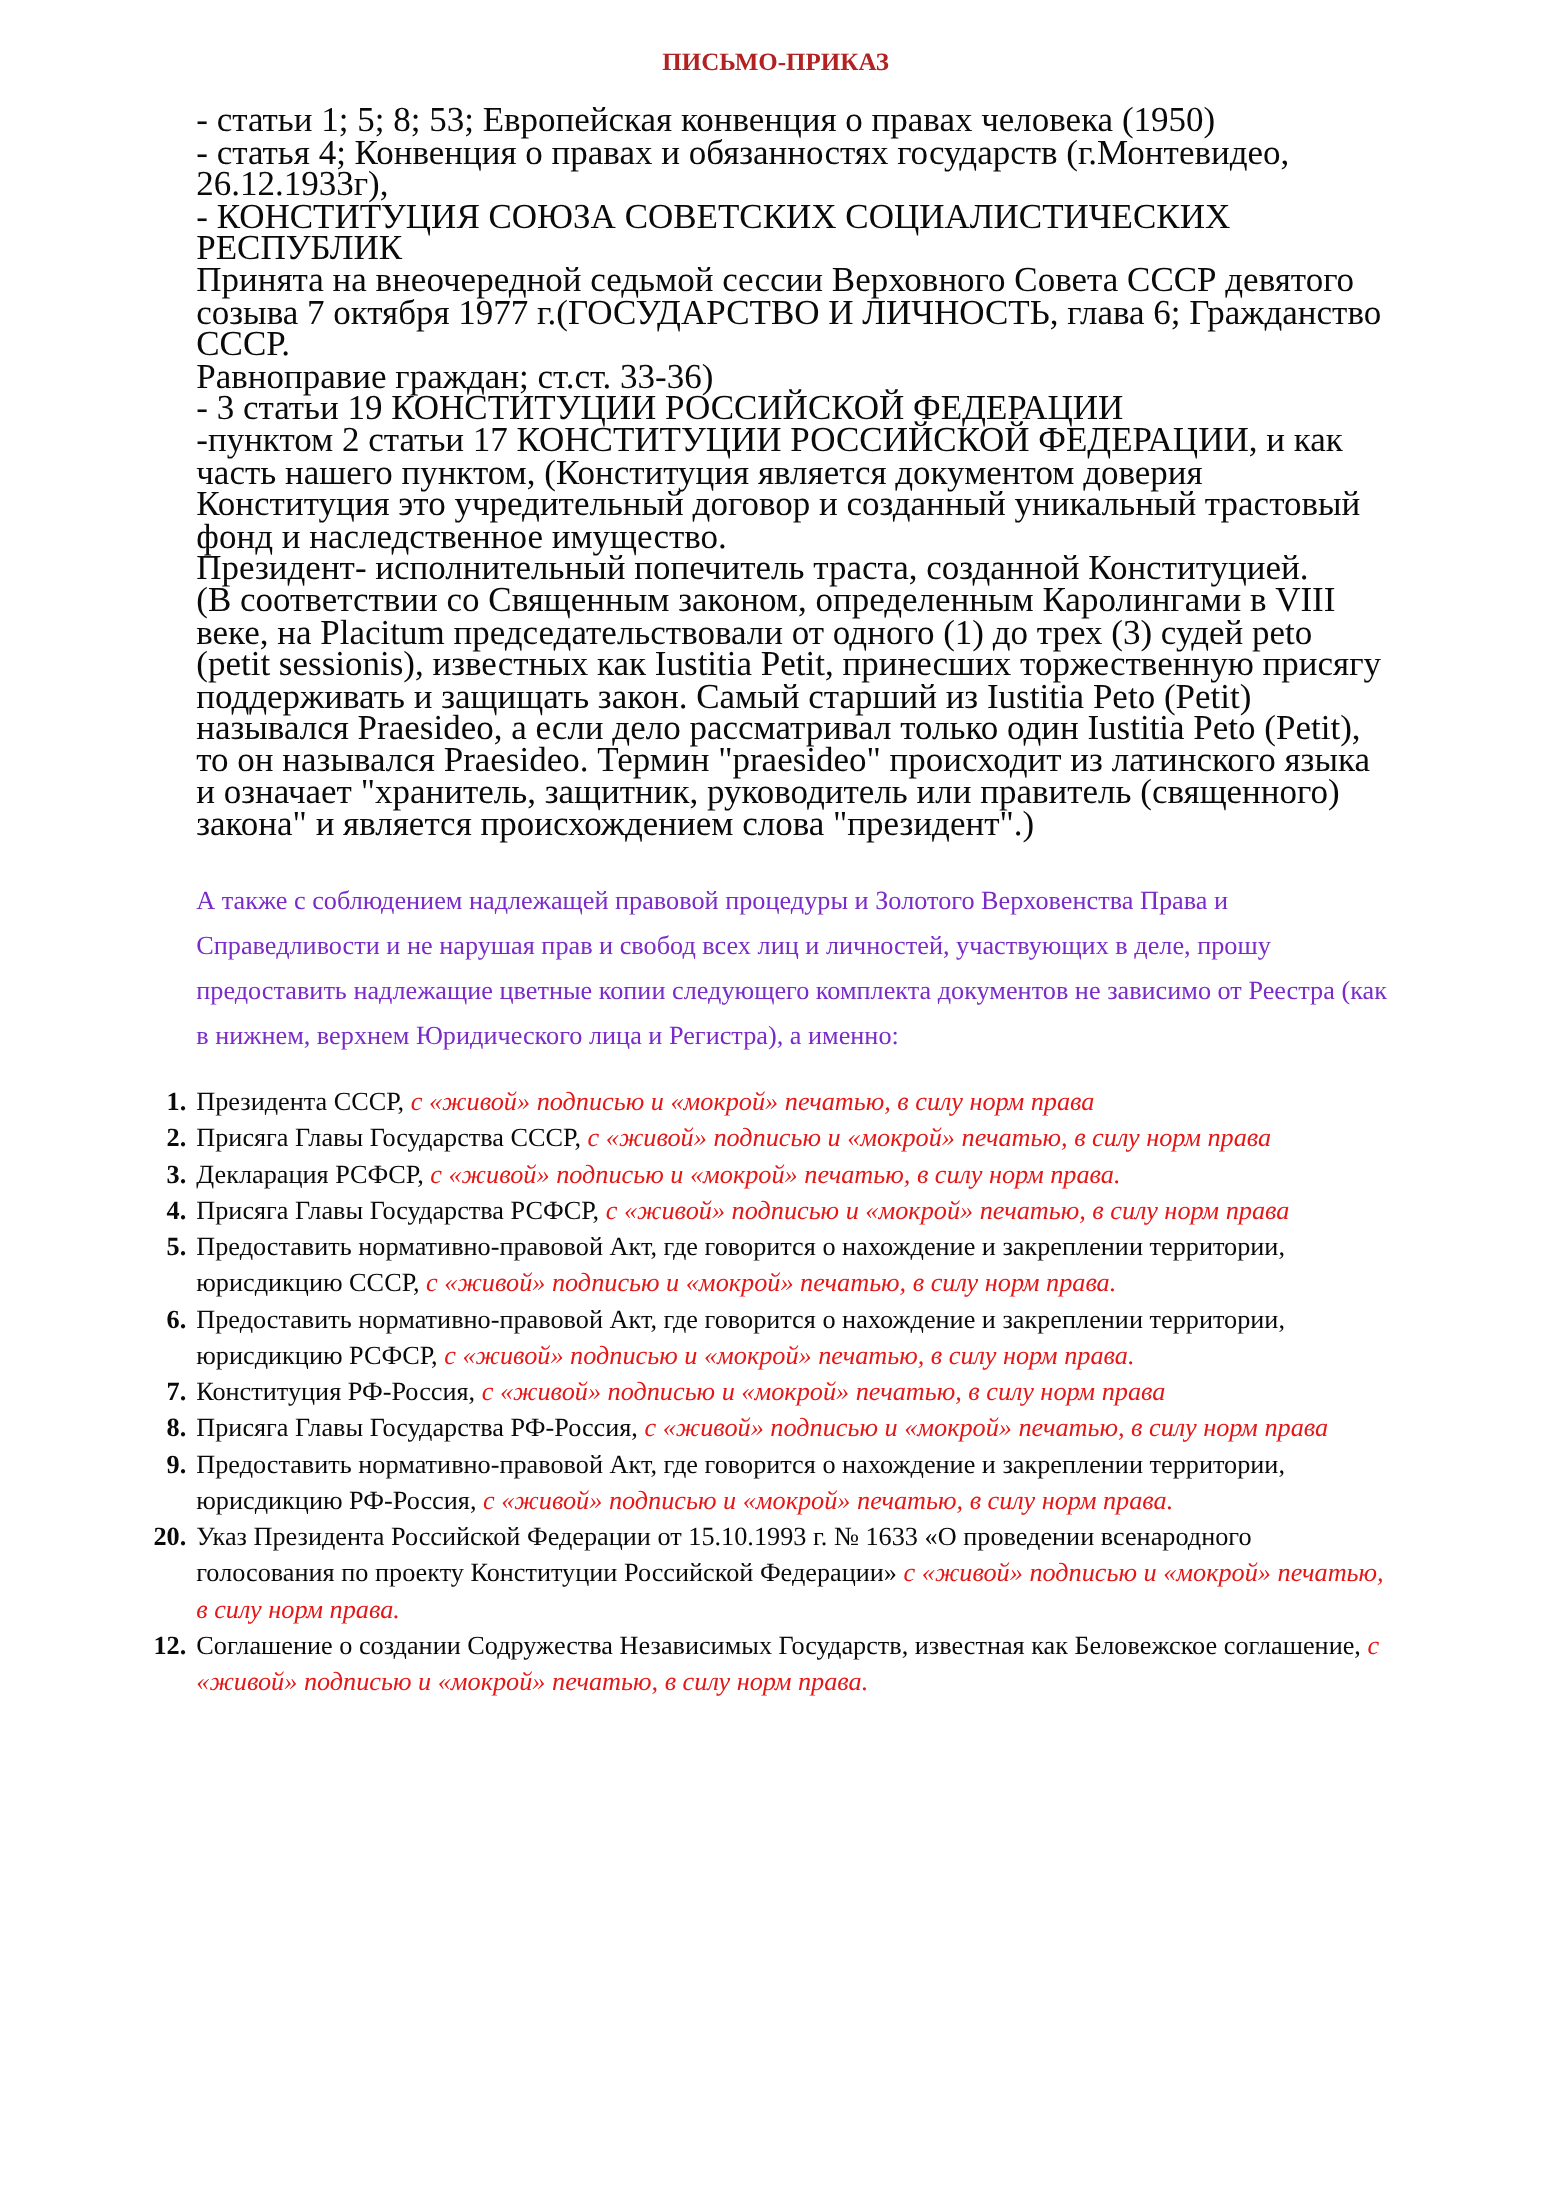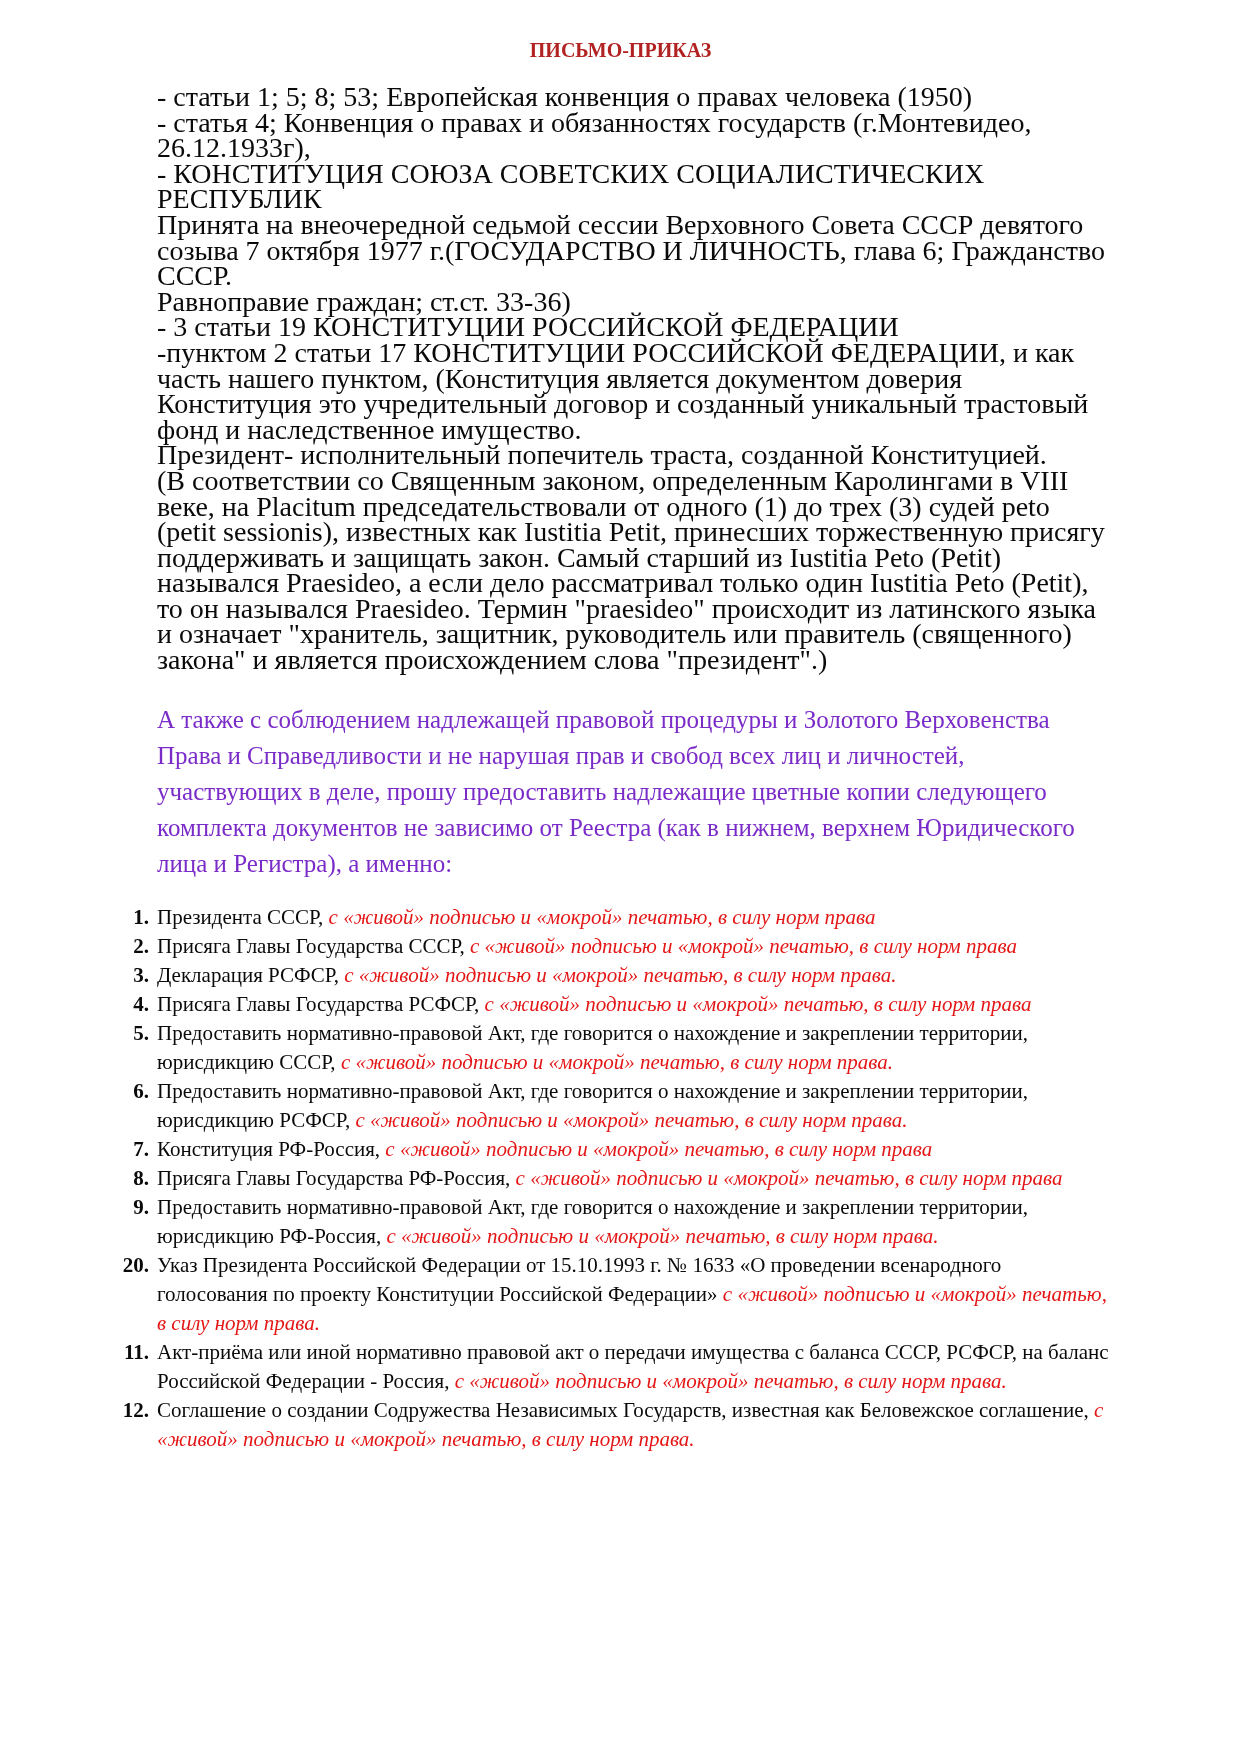--- a/index.html
+++ b/index.html
@@ -28,21 +28,21 @@
   .paras { margin-top: 21px; }
   .bp {
     margin: 0;
     font-size: 28px;
     line-height: 25.6px;
     white-space: pre-wrap;
   }
   .purple {
     margin: 29px 0 0 0;
     color: var(--purple, #7A2BC8);
-    font-size: 25px;
+    font-size: 21px;
     line-height: 36px;
     white-space: pre-wrap;
   }
   .doc-list { margin-top: 21px; }
   .li {
     position: relative;
     margin: 0;
     font-size: 21px;
     line-height: 29px;
     white-space: pre-wrap;
@@ -97,18 +97,17 @@
   <div class="li"><span class="num">6.</span><span class="black">Предоставить нормативно-правовой Акт, где говорится о нахождение и закреплении территории, юрисдикцию РСФСР, </span><span class="red">с «живой» подписью и «мокрой» печатью, в силу норм права.</span></div>
 
   <div class="li"><span class="num">7.</span><span class="black">Конституция РФ-Россия, </span><span class="red">с «живой» подписью и «мокрой» печатью, в силу норм права</span></div>
 
   <div class="li"><span class="num">8.</span><span class="black">Присяга Главы Государства РФ-Россия, </span><span class="red">с «живой» подписью и «мокрой» печатью, в силу норм права</span></div>
 
   <div class="li"><span class="num">9.</span><span class="black">Предоставить нормативно-правовой Акт, где говорится о нахождение и закреплении территории, юрисдикцию РФ-Россия, </span><span class="red">с «живой» подписью и «мокрой» печатью, в силу норм права.</span></div>
 
   <div class="li"><span class="num">20.</span><span class="black">Указ Президента Российской Федерации от 15.10.1993 г. № 1633 «О проведении всенародного голосования по проекту Конституции Российской Федерации» </span><span class="red">с «живой» подписью и «мокрой» печатью, в силу норм права.</span></div>
 
-  <div class="li"><span class="num">11.</span><span class="black">Акт-приёма или иной нормативно правовой акт о передачи имущества с баланса СССР, РСФСР, на баланс Российской Федерации - Россия, </span><span class="red">с «живой» подписью и «мокрой» печатью, в силу норм права.</span></div>
 
   <div class="li"><span class="num">12.</span><span class="black">Соглашение о создании Содружества Независимых Государств, известная как Беловежское соглашение, </span><span class="red">с «живой» подписью и «мокрой» печатью, в силу норм права.</span></div>
 </section>
   </main>
 </div>
 
 </body></html>

